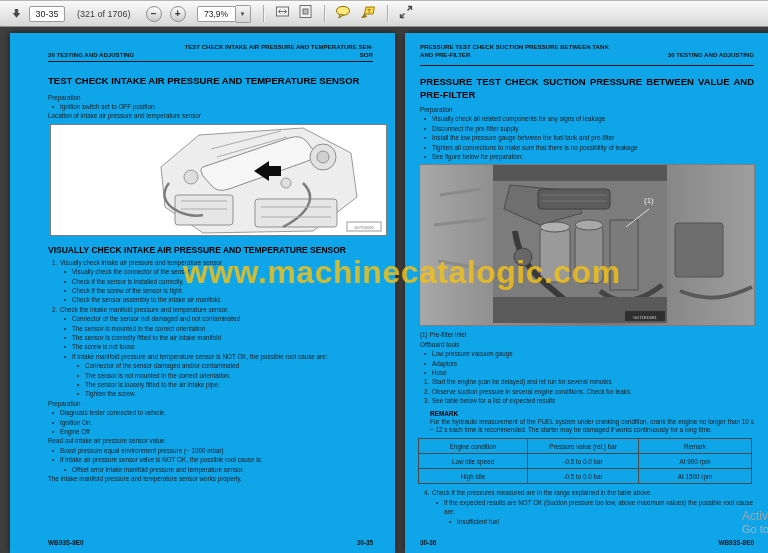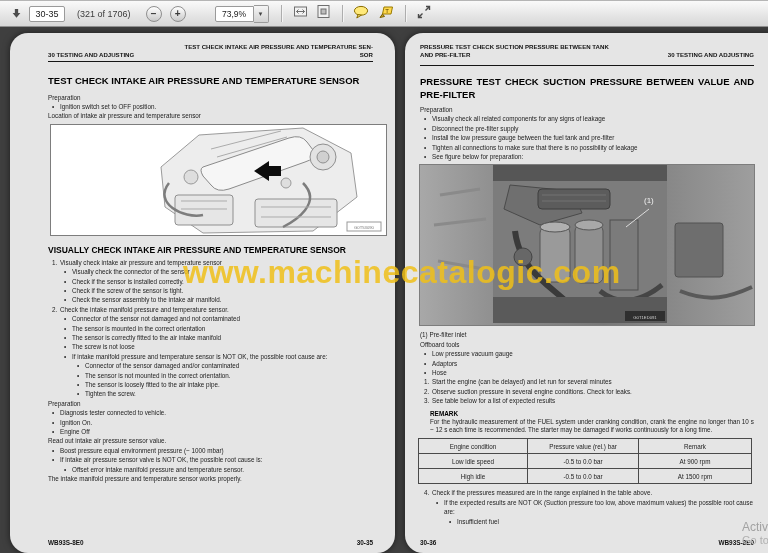--- a/index.html
+++ b/index.html
@@ -20,22 +20,22 @@
     background:linear-gradient(#ffffff,#c9c9c9);display:flex;align-items:center;
     justify-content:center;font-size:10px;font-weight:bold;color:#3a3a3a;line-height:1;}
   .zoom-field{width:37px;height:14px;border:1px solid #9a9a9a;border-radius:2px 0 0 2px;
     background:#fff;font-size:8.5px;color:#222;display:flex;align-items:center;
     justify-content:center;}
   .zoom-drop{width:14px;height:16px;border:1px solid #9a9a9a;border-left:none;
     border-radius:0 2px 2px 0;background:linear-gradient(#f5f5f5,#d2d2d2);
     display:flex;align-items:center;justify-content:center;font-size:7px;color:#444;}
   
   .viewport{position:absolute;left:0;top:27px;width:768px;height:526px;background:#3f3f3f;}
-  .page{position:absolute;top:6px;background:#e5e5e5;box-shadow:0 0 7px rgba(0,0,0,.55);
-    box-sizing:border-box;color:#1c1c1c;border-radius:18px;}
+  .page{position:absolute;top:6px;background:#0ea5e9;box-shadow:0 0 7px rgba(0,0,0,.55);
+    box-sizing:border-box;color:#1c1c1c;}
   .page-left{left:10px;width:385px;height:520px;padding:10px 22px 0 38px;}
   .page-right{left:405px;width:380px;height:520px;padding:10px 31px 0 15px;}
   .ph{display:flex;justify-content:space-between;align-items:flex-end;
     font-size:6.1px;font-weight:bold;line-height:8px;color:#111;}
   .ph .r2{text-align:right;}
   .rule{border-top:1.6px solid #151515;margin-top:2px;}
   .rule-right{margin-top:6px;}
   h1.doc{font-size:9.5px;font-weight:bold;color:#000;margin:13px 0 5px;line-height:12.5px;}
   h1.just{text-align:justify;margin:10px 0 4px;}
   h2.doc{font-size:8.5px;font-weight:bold;color:#000;margin:9px 0 3px;line-height:10px;}
@@ -57,21 +57,21 @@
     text-align:center;height:14px;padding:0 2px;color:#1c1c1c;}
   .pfoot{position:absolute;bottom:7px;display:flex;justify-content:space-between;
     font-size:6.4px;font-weight:bold;color:#111;}
   .pfoot.l{left:38px;right:22px;}
   .pfoot.r{left:15px;right:31px;} .mt4{margin-top:4px;}
   
   .watermark{position:absolute;left:183px;top:254px;z-index:50;
     font-size:32px;font-weight:bold;letter-spacing:.5px;color:#f0c019;opacity:.85;
     white-space:nowrap;pointer-events:none;}
   .os-overlay{position:absolute;left:742px;top:509px;z-index:55;color:#a2a2a2;
-    white-space:nowrap;pointer-events:none;margin-top:11px;}
+    white-space:nowrap;pointer-events:none;}
   .os-overlay .l1{font-size:12px;line-height:14px;}
   .os-overlay .l2{font-size:11px;line-height:12px;color:#b0b0b0;}
 </style>
 </head>
 <body>
 
 <div class="toolbar">
   <div class="tb-btn" style="margin-left:8px;width:16px;height:18px">
     <span>
       <svg width="11" height="11" viewBox="0 0 12 12">
@@ -80,21 +80,21 @@
     </span>
   </div>
   <input class="page-input" style="margin-left: 5px;" value="30-35">
   <span class="count-label" style="margin-left:12px">(321 of 1706)</span>
   <div class="circle-btn" style="margin-left:15px">
       <span>−</span>
     </div>
   <div class="circle-btn" style="margin-left:8px">
       <span>+</span>
     </div>
-  <div class="zoom-field" style="margin-left:29px">73,9%</div>
+  <div class="zoom-field" style="margin-left:11px">73,9%</div>
   <div class="zoom-drop">
       <span>▾</span>
     </div>
   <div class="tb-sep" style="margin-left:12px"></div>
   <div class="tb-btn" style="margin-left:9px;width:18px;height:18px">
     <span>
       <svg width="15" height="15" viewBox="0 0 15 15">
           <rect x="1.5" y="3" width="12" height="9" fill="#f2f2f2" stroke="#6e6e6e"></rect>
           <path d="M3.5 7.5 h8 M3.5 7.5 l2-2 m-2 2 l2 2 M11.5 7.5 l-2-2 m2 2 l-2 2" stroke="#6e6e6e" fill="none"></path>
         </svg>

